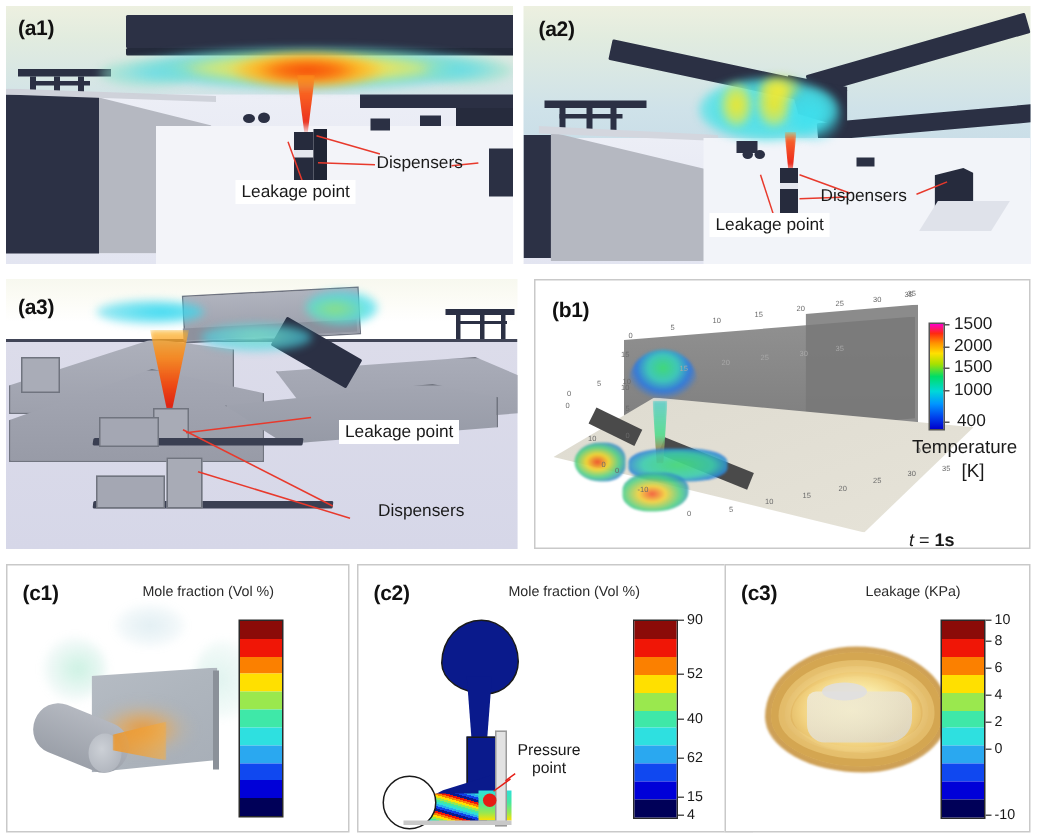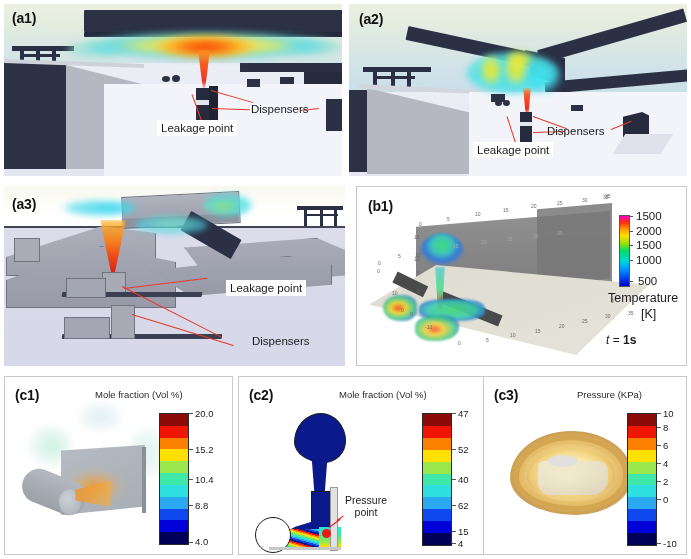--- a/index.html
+++ b/index.html
@@ -481,26 +481,26 @@
     <div class="tickmark" style="left:272px; top:29px;"></div>
     <div class="tickmark" style="left:272px; top:44px;"></div>
     <div class="tickmark" style="left:272px; top:58px;"></div>
     <div class="tickmark" style="left:272px; top:73px;"></div>
     <div class="tickmark" style="left:272px; top:94px;"></div>
 
     <span class="cbar-tick" style="left:279px; top:24px;">1500</span>
     <span class="cbar-tick" style="left:279px; top:39px;">2000</span>
     <span class="cbar-tick" style="left:279px; top:53px;">1500</span>
     <span class="cbar-tick" style="left:279px; top:68px;">1000</span>
-    <span class="cbar-tick" style="left:281px; top:89px;">500</span>
+    <span class="cbar-tick" style="left:281px; top:89px;">400</span>
 
     <span class="cbar-label" style="left:251px; top:104px;">Temperature</span>
     <span class="cbar-label" style="left:284px; top:120px;">[K]</span>
 
-    <div class="time-label" style="left:249px; top:146px;">
+    <div class="time-label" style="left:249px; top:166px;">
       <i>t</i>
       <span>=</span>
       <b>1s</b>
     </div>
 
     <span class="panel-tag" style="left:11px; top:11px;">(b1)</span>
   </div>
 
   <div class="panel framed" style="left:4px; top:376px; width:229px; height:179px;">
 
@@ -543,32 +543,20 @@
       <div style="background:#f01606;"></div>
       <div style="background:#fb8000;"></div>
       <div style="background:#ffe000;"></div>
       <div style="background:#9ae84e;"></div>
       <div style="background:#3fe8a8;"></div>
       <div style="background:#2ee0e0;"></div>
       <div style="background:#2aa8f0;"></div>
       <div style="background:#1048f0;"></div>
       <div style="background:#0000d8;"></div>
       <div style="background:#000058;"></div>
-    </div>
-    <div class="c-cbar-ticks" style="left:184px; top:36px; height:130px;">
-      <div class="tickmark" style="left:0; top:0px;"></div>
-      <div class="tickmark" style="left:0; top:36px;"></div>
-      <div class="tickmark" style="left:0; top:66px;"></div>
-      <div class="tickmark" style="left:0; top:92px;"></div>
-      <div class="tickmark" style="left:0; top:129px;"></div>
-      <span style="left:6px; top:-4px;">20.0</span>
-      <span style="left:6px; top:32px;">15.2</span>
-      <span style="left:6px; top:62px;">10.4</span>
-      <span style="left:6px; top:88px;">8.8</span>
-      <span style="left:6px; top:124px;">4.0</span>
     </div>
   </div>
 
   <div class="panel framed" style="left:238px; top:376px; width:264px; height:179px;">
 
     <span class="panel-tag" style="left:10px; top:10px;">(c2)</span>
     <span class="c-title" style="left:100px; top:12px;">Mole fraction (Vol %)</span>
 
     <div style="position:absolute; left:55px; top:36px; width:50px; height:48px;
                 background:#0a1a8c; border:1px solid #1a1a1a;
@@ -627,33 +615,33 @@
       <div style="background:#0000d8;"></div>
       <div style="background:#000058;"></div>
     </div>
     <div class="c-cbar-ticks" style="left:213px; top:36px; height:131px;">
       <div class="tickmark" style="left:0; top:0px;"></div>
       <div class="tickmark" style="left:0; top:36px;"></div>
       <div class="tickmark" style="left:0; top:66px;"></div>
       <div class="tickmark" style="left:0; top:92px;"></div>
       <div class="tickmark" style="left:0; top:118px;"></div>
       <div class="tickmark" style="left:0; top:130px;"></div>
-      <span style="left:6px; top:-4px;">47</span>
+      <span style="left:6px; top:-4px;">90</span>
       <span style="left:6px; top:32px;">52</span>
       <span style="left:6px; top:62px;">40</span>
       <span style="left:6px; top:88px;">62</span>
       <span style="left:6px; top:114px;">15</span>
       <span style="left:6px; top:126px;">4</span>
     </div>
   </div>
 
   <div class="panel framed" style="left:483px; top:376px; width:204px; height:179px;">
 
     <span class="panel-tag" style="left:10px; top:10px;text-align:right;">(c3)</span>
-    <span class="c-title" style="left:93px; top:12px;">Pressure (KPa)</span>
+    <span class="c-title" style="left:93px; top:12px;">Leakage (KPa)</span>
 
     <div style="position:absolute; left:26px; top:54px; width:122px; height:84px;
                 background: radial-gradient(ellipse 62% 62% at 50% 50%,
                   rgba(255,255,240,0.96) 0%, rgba(250,238,170,0.94) 26%,
                   rgba(238,200,110,0.95) 48%, rgba(214,166,78,0.95) 66%,
                   rgba(200,150,70,0.92) 80%, rgba(205,160,80,0.30) 94%, rgba(210,170,90,0) 100%);
                 border-radius: 50% 50% 46% 54% / 56% 52% 46% 44%;
                 filter: blur(0.6px);"></div>
     <div style="position:absolute; left:30px; top:58px; width:114px; height:76px;
                 border-radius: 50% 50% 46% 54% / 56% 52% 46% 44%;

